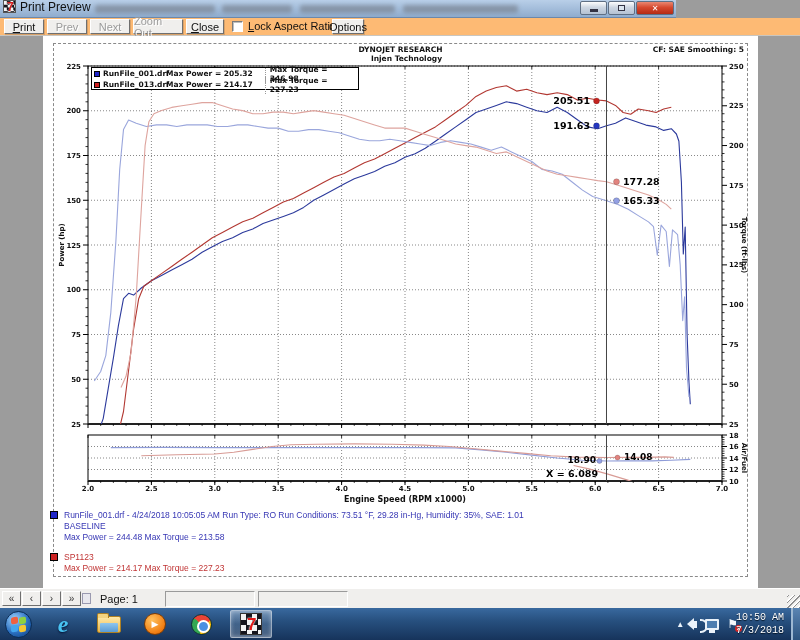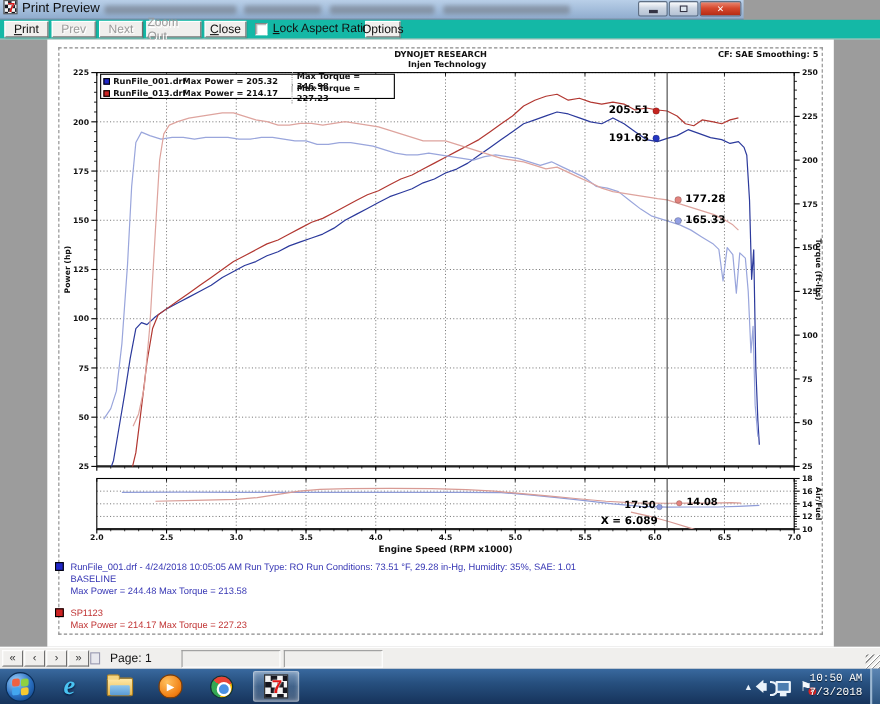--- a/index.html
+++ b/index.html
@@ -19,21 +19,21 @@
   .blurblob { position:absolute; top:5px; height:8px; background:#6e747e; opacity:.55; filter:blur(2px); border-radius:2px; }
   #win-buttons { position:absolute; right:2px; top:1px; display:flex; }
   .winbtn { width:27px; height:14px; margin-left:1px; border:1px solid #5f6f84; border-radius:2px;
     background:linear-gradient(#fdfdfd,#cdd6e2 45%,#b4c2d4); color:#223; font-size:8px;
     display:flex; align-items:center; justify-content:center; }
   .winbtn.close { background:linear-gradient(#e98771,#d6492f 45%,#b52b14); color:#fff; width:38px; }
   .glyph-min { width:8px; height:3px; background:#334; margin-top:5px; }
   .glyph-restore { width:7px; height:6px; border:1px solid #334; background:#dde6ef; }
 
   
-  #toolbar { position:absolute; left:0; top:18px; width:800px; height:18px; background:#14b8a6;
+  #toolbar { position:absolute; left:0; top:18px; width:800px; height:18px; background:#fdba74;
     border-bottom:1px solid #c9c6c0;padding-left:34px; }
   .tbtn { position:absolute; top:1px; height:15px; background:#f0efed; font-size:11px; color:#111;
     border:1px solid; border-color:#fff #6f6f6f #6f6f6f #fff; box-shadow:1px 1px 0 #40404033;
     display:flex; align-items:center; justify-content:center; }
   .tbtn.disabled { color:#9b9b9b; text-shadow:1px 1px 0 #ffffff; }
   .tbtn u, .chk-label u { text-decoration:underline; }
   #chk-wrap { position:absolute; left:232px; top:2px; display:flex; align-items:center; }
   #checkbox { width:11px; height:11px; background:#fff; border:1px solid; border-color:#7b7b7b #fff #fff #7b7b7b;
     box-shadow:inset 1px 1px 0 #40404055; }
   .chk-label { font-size:11px; margin-left:5px; color:#111; }
@@ -212,21 +212,21 @@
         <span class="leg-file">RunFile_013.drf</span>
         <span class="leg-power">Max Power = 214.17</span>
         <span class="leg-torque">Max Torque = 227.23</span>
       </div>
     </div>
 
     <div class="mlabel" id="ml-0">205.51</div>
     <div class="mlabel" id="ml-1">191.63</div>
     <div class="mlabel" id="ml-2">177.28</div>
     <div class="mlabel" id="ml-3">165.33</div>
-    <div class="mlabel" id="ml-4">17.50</div>
+    <div class="mlabel" id="ml-4">18.90</div>
     <div class="mlabel" id="ml-5">14.08</div>
     <div class="mlabel" id="ml-x">X = 6.089</div>
 
     <div id="footer-runs">
       <div class="run-block run-blue">
         <div class="run-swatch" id="rs0" style="background: rgb(32, 38, 200);"></div>
         <div>RunFile_001.drf - 4/24/2018 10:05:05 AM  Run Type: RO  Run Conditions: 73.51 °F, 29.28 in-Hg,  Humidity:  35%, SAE: 1.01</div>
         <div>BASELINE</div>
         <div>Max Power = 244.48  Max Torque = 213.58</div>
       </div>

